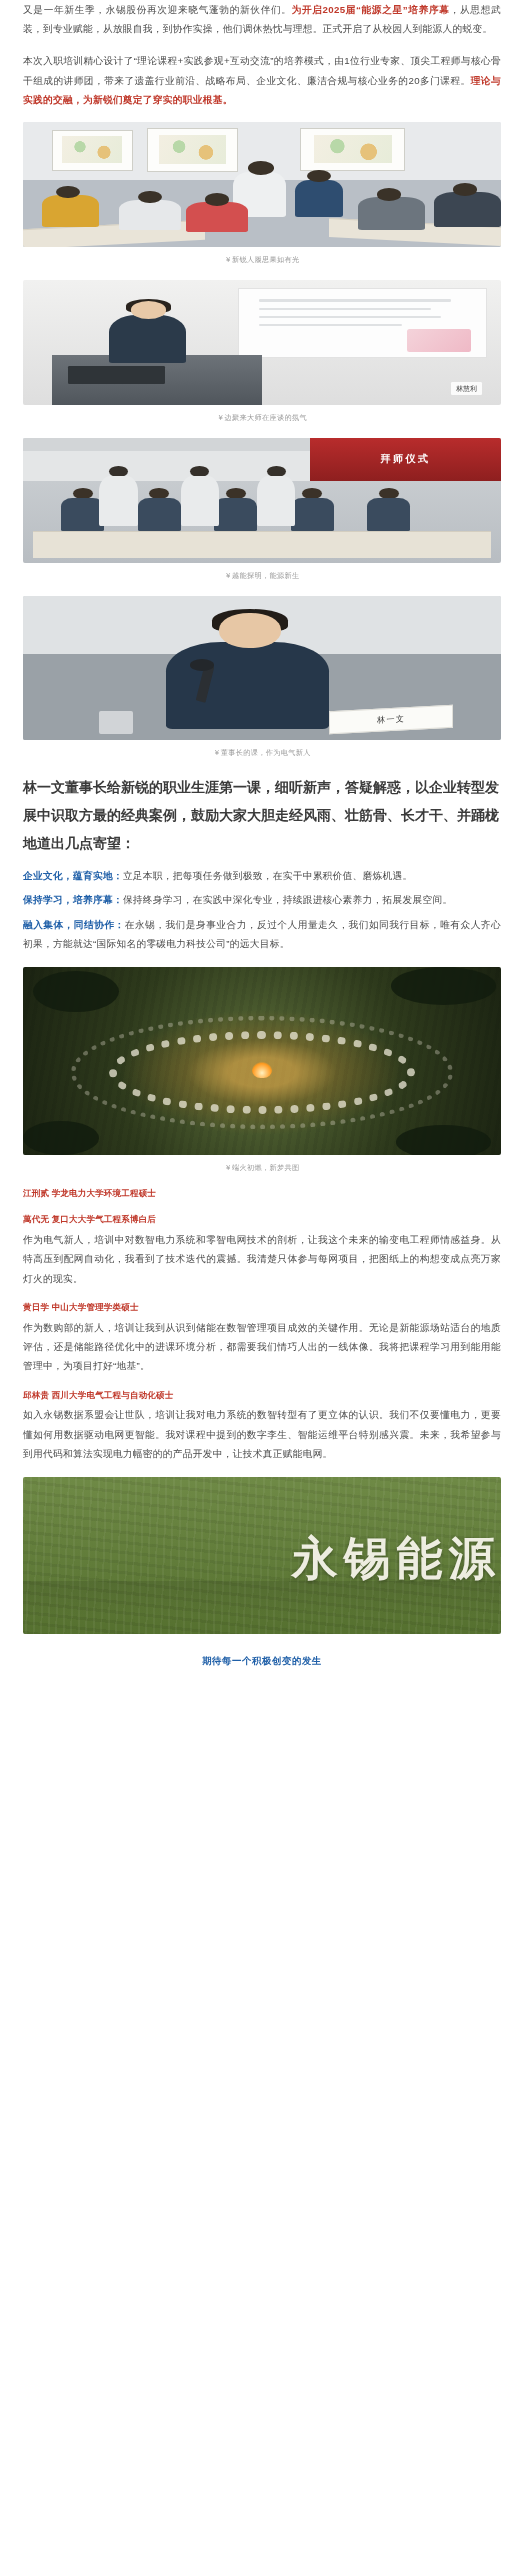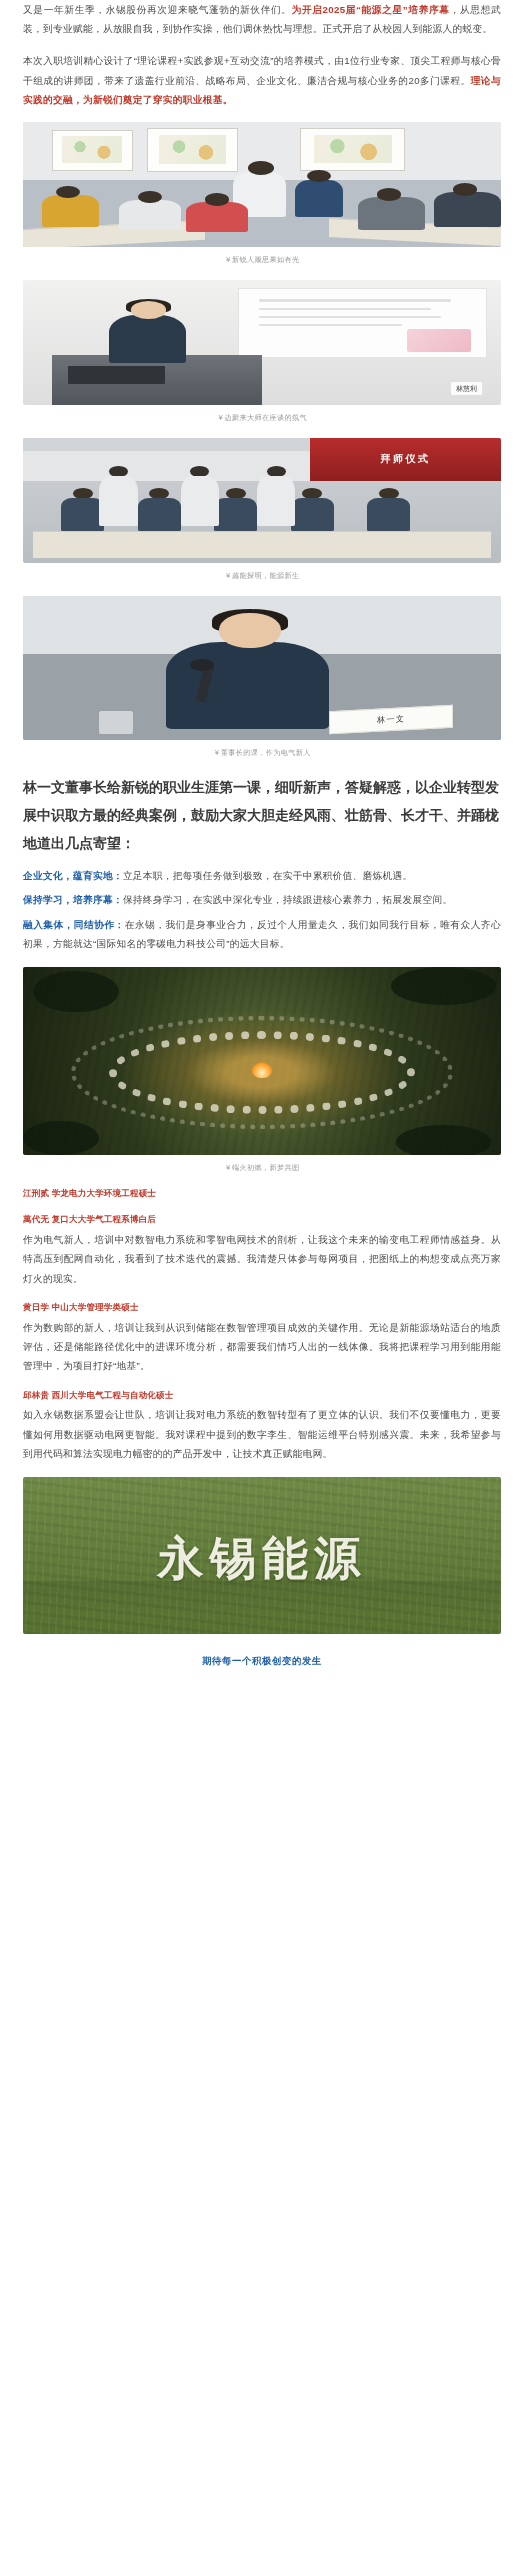--- a/index.html
+++ b/index.html
@@ -250,21 +250,21 @@
   
   .ph-form { height: 157px; background: linear-gradient(#6f8a46, #55702f); }
   .ph-form .grass {
     position:absolute; left:0; top:0; right:0; bottom:0;
     background:
       repeating-linear-gradient(92deg, rgba(255,255,255,.05) 0 1.9px, transparent 1.9px 7.5px),
       repeating-linear-gradient(6deg, rgba(0,0,0,.06) 0 3.1px, transparent 3.1px 10px);
   }
   .ph-form .word {
     position:absolute; left:0; right:0; top:32%;
-    text-align:center;
+    text-align:right;
     font-size:46px; font-weight:bold; letter-spacing:6.3px;
     color:rgba(252,250,240,.92);
     text-shadow:0 1.3px 3.8px rgba(0,0,0,.35);
     font-family:Liberation Mono, monospace;
   }
   .ph-form .shadowline {
     position:absolute; left:0; right:0; bottom:12%; height:22%;
     background:linear-gradient(rgba(0,0,0,.10), transparent);
   }
 </style>

